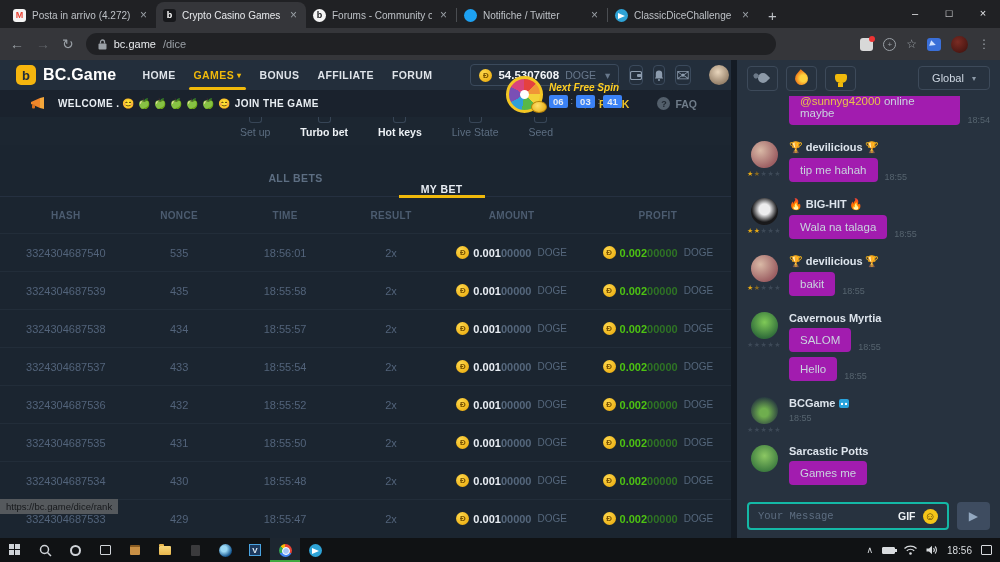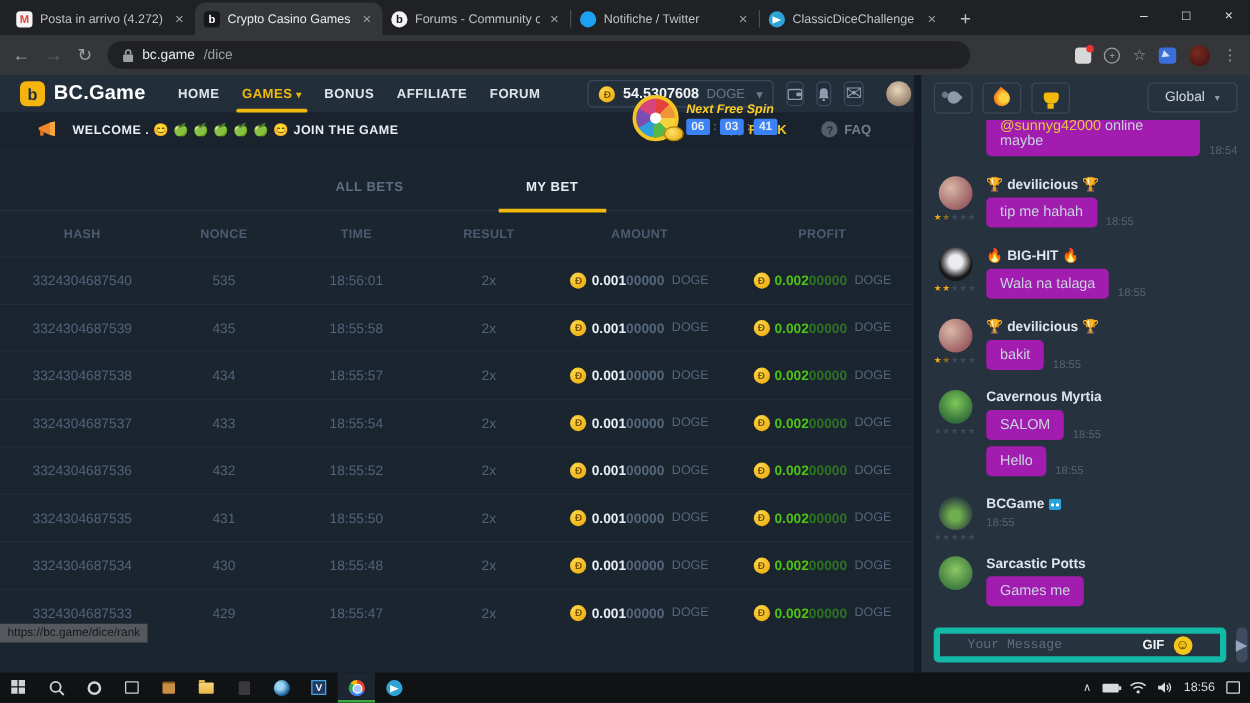--- a/index.html
+++ b/index.html
@@ -99,21 +99,21 @@
   .subbar{height:28px;display:flex;align-items:flex-start;gap:30px;padding-left:240px;background:#1c2631}
   .sub-item{display:flex;flex-direction:column;align-items:center;gap:3px}
   .sub-icon{width:13px;height:6px;border:1px solid #46566a;border-top:none;border-radius:0 0 3px 3px;opacity:.65}
   .sub-label{font-size:10.5px;color:#5c6d80}
   .sub-item.on .sub-label{color:#eef2f6;font-weight:bold}
 
   
   .bet-tabs{height:52px;display:flex;align-items:flex-end;justify-content:center;gap:54px;
     border-bottom:1px solid #253040}
   .bet-tab{font-size:10.5px;font-weight:bold;letter-spacing:.4px;color:#5d6e82;padding:0 22px 12px}
-  .bet-tab.active{color:#e8edf3;border-bottom:3px solid #f0b90b;margin-bottom:-2px;padding-bottom:11px}
+  .bet-tab.active{color:#e8edf3;border-bottom:3px solid #f0b90b;margin-bottom:-2px;padding-bottom:0}
   .thead{display:flex;height:36px;align-items:center}
   .th{font-size:10px;color:#4c5c70;font-weight:bold;text-align:center;letter-spacing:.3px}
   .trow{display:flex;height:38px;align-items:center;border-top:1px solid #222d39}
   .td{font-size:11px;color:#52637a;text-align:center}
   .w-hash{width:18%}.w-nonce{width:13%}.w-time{width:16%}.w-result{width:13%}.w-amount{width:20%}.w-profit{width:20%}
   .money{display:flex;align-items:center;justify-content:center;gap:4px}
   .amt-main{color:#e9eef4;font-weight:bold;font-size:11px}
   .amt-zeros{color:#55677c;font-weight:bold;font-size:11px}
   .money .cur{color:#55677c;font-size:10px;margin-left:2px}
   .pf-main{color:#4dc312;font-weight:bold;font-size:11px}
@@ -152,21 +152,21 @@
                radial-gradient(circle at 70% 55%,#fff 1px,transparent 1.6px),#29a3dd}
   .bubble-row{display:flex;align-items:flex-end;gap:7px;margin-bottom:5px}
   .bubble{background:#a21caf;border-radius:4px;padding:6px 11px;font-size:11.5px;color:#c9d3de;max-width:190px}
   .msg-time{font-size:9px;color:#56646f;flex:none}
   .mention{color:#e8c24a}
   .tip-bold{color:#f2f6fa;font-weight:bold}
   .partial{margin-top:-8px}
   .partial .bubble{padding-top:3px}
 
   .chat-input{flex:none;height:44px;display:flex;align-items:center;gap:8px;padding:0 10px}
-  .input-box{flex:1;height:28px;border:5px solid #14b8a6;border-radius:4px;display:flex;align-items:center;padding:0 22px;gap:7px}
+  .input-box{flex:1;height:28px;border:2px solid #14b8a6;border-radius:4px;display:flex;align-items:center;padding:0 9px;gap:7px}
   .input-box input{flex:1;background:transparent;border:none;outline:none;color:#aebdcc;
     font-family:"Liberation Mono",monospace;font-size:10.5px;min-width:0}
   .input-box input::placeholder{color:#5d6d80}
   .gif-label{color:#eef2f6;font-size:10.5px;font-weight:bold}
   .smiley{width:15px;height:15px;border-radius:50%;background:#f5c518;color:#4a3500;font-size:11px;
     display:flex;align-items:center;justify-content:center;line-height:1}
   .send-btn{width:46px;height:28px;background:#3e4c60;border-radius:4px;display:flex;align-items:center;
     justify-content:center;color:#93a8c0;font-size:12px}
 
   
@@ -337,20 +337,42 @@
         <div class="timer">
           <span class="timer-box">06</span>
           <span class="timer-sep">:</span>
           <span class="timer-box">03</span>
           <span class="timer-sep">:</span>
           <span class="timer-box">41</span>
         </div>
       </div>
     </div>
 
+    <div class="subbar">
+      <div class="sub-item">
+        <div class="sub-icon"></div>
+        <div class="sub-label">Set up</div>
+      </div>
+      <div class="sub-item on">
+        <div class="sub-icon"></div>
+        <div class="sub-label">Turbo bet</div>
+      </div>
+      <div class="sub-item on">
+        <div class="sub-icon"></div>
+        <div class="sub-label">Hot keys</div>
+      </div>
+      <div class="sub-item">
+        <div class="sub-icon"></div>
+        <div class="sub-label">Live State</div>
+      </div>
+      <div class="sub-item">
+        <div class="sub-icon"></div>
+        <div class="sub-label">Seed</div>
+      </div>
+    </div>
 
     <div class="bet-tabs">
       <div class="bet-tab">ALL BETS</div>
       <div class="bet-tab active">MY BET</div>
     </div>
 
     <div class="thead">
       <div class="th w-hash">HASH</div>
       <div class="th w-nonce">NONCE</div>
       <div class="th w-time">TIME</div>

